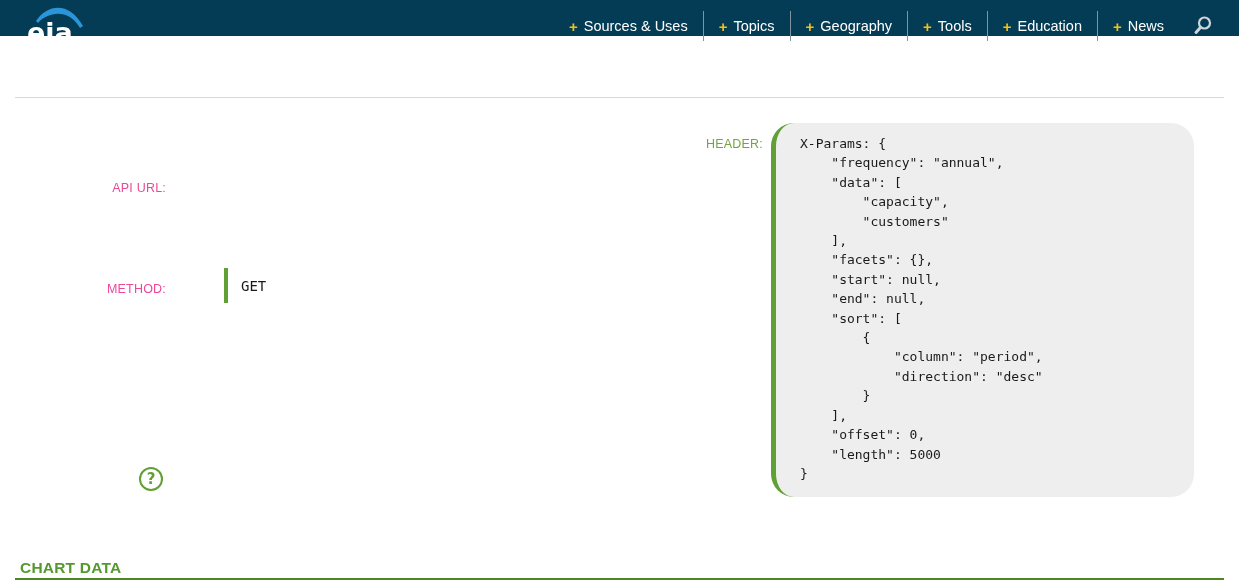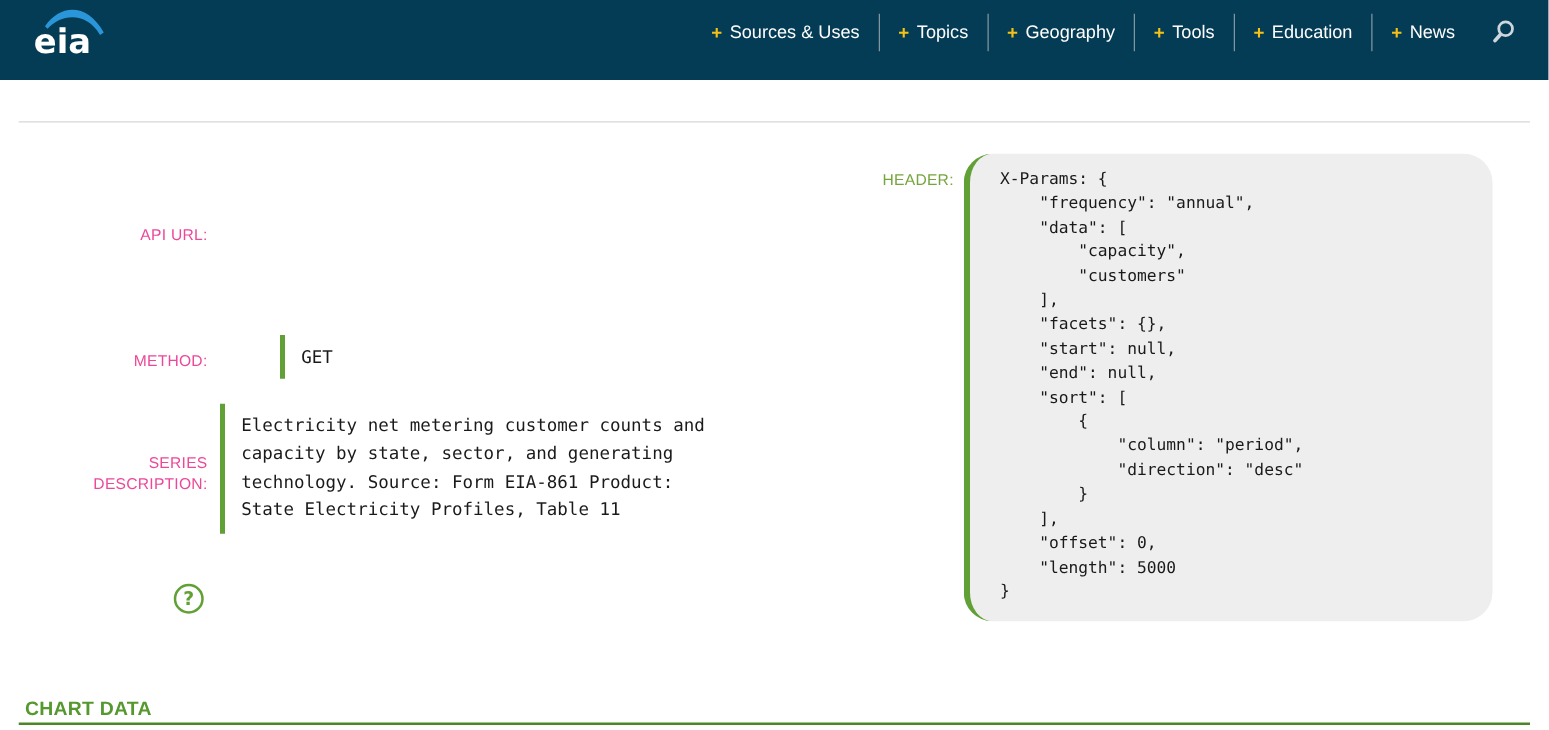--- a/index.html
+++ b/index.html
@@ -1,20 +1,20 @@
 <!DOCTYPE html>
 <html><head>
 <meta charset="utf-8">
 <style>
   * { margin:0; padding:0; box-sizing:border-box; }
   html,body { width:1239px; height:584px; background:#ffffff; font-family:"Liberation Sans", sans-serif; }
   #page { position:relative; width:1239px; height:584px; overflow:hidden; background:#fff; }
 
   
-  .topbar { position:absolute; left:0; top:0; width:1239px; height:64px; background:#053c55; }
+  .topbar { position:absolute; left:0; top:0; width:1239px; height:36px; background:#053c55; }
   .logo { position:absolute; left:24px; top:5px; width:62px; height:44px; cursor:pointer; }
   .nav { position:absolute; right:16px; top:0; height:52px; display:flex; align-items:center; }
   .nav-item { display:flex; align-items:center; height:30px; padding:0 15px; color:#ffffff; font-size:14.5px; cursor:pointer; white-space:nowrap; }
   .nav-item + .nav-item { border-left:1px solid #7f95a1; }
   .nav-plus { color:#f3c117; font-weight:bold; font-size:15px; margin-right:6px; }
   .nav-search { padding:0 10px 0 14px; display:flex; align-items:center; cursor:pointer; }
 
   
   .top-rule { position:absolute; left:15px; right:15px; top:97px; height:1px; background:#d8d8d8; }
 
@@ -81,25 +81,20 @@
     </div>
   </div>
 
   <div class="top-rule"></div>
 
   <div class="row-label" style="top:181px;">API URL:</div>
 
   <div class="row-label" style="top:282px;">METHOD:</div>
   <div class="green-block" style="top:268px; min-height:35px; padding-top:9px; line-height:18px;margin-left:48px;">GET</div>
 
-  <div class="row-label" style="top:362px; left:56px; width:110px; line-height:17px;">SERIES DESCRIPTION:</div>
-  <div class="green-block mono-url" style="top:323px; min-height:104px; padding-top:7px;">Electricity net metering customer counts and
-capacity by state, sector, and generating
-technology. Source: Form EIA-861 Product:
-State Electricity Profiles, Table 11</div>
 
   <div class="qmark">?</div>
 
   <div class="hdr-label">HEADER:</div>
   <div class="xparams-box">X-Params: {
     "frequency": "annual",
     "data": [
         "capacity",
         "customers"
     ],

